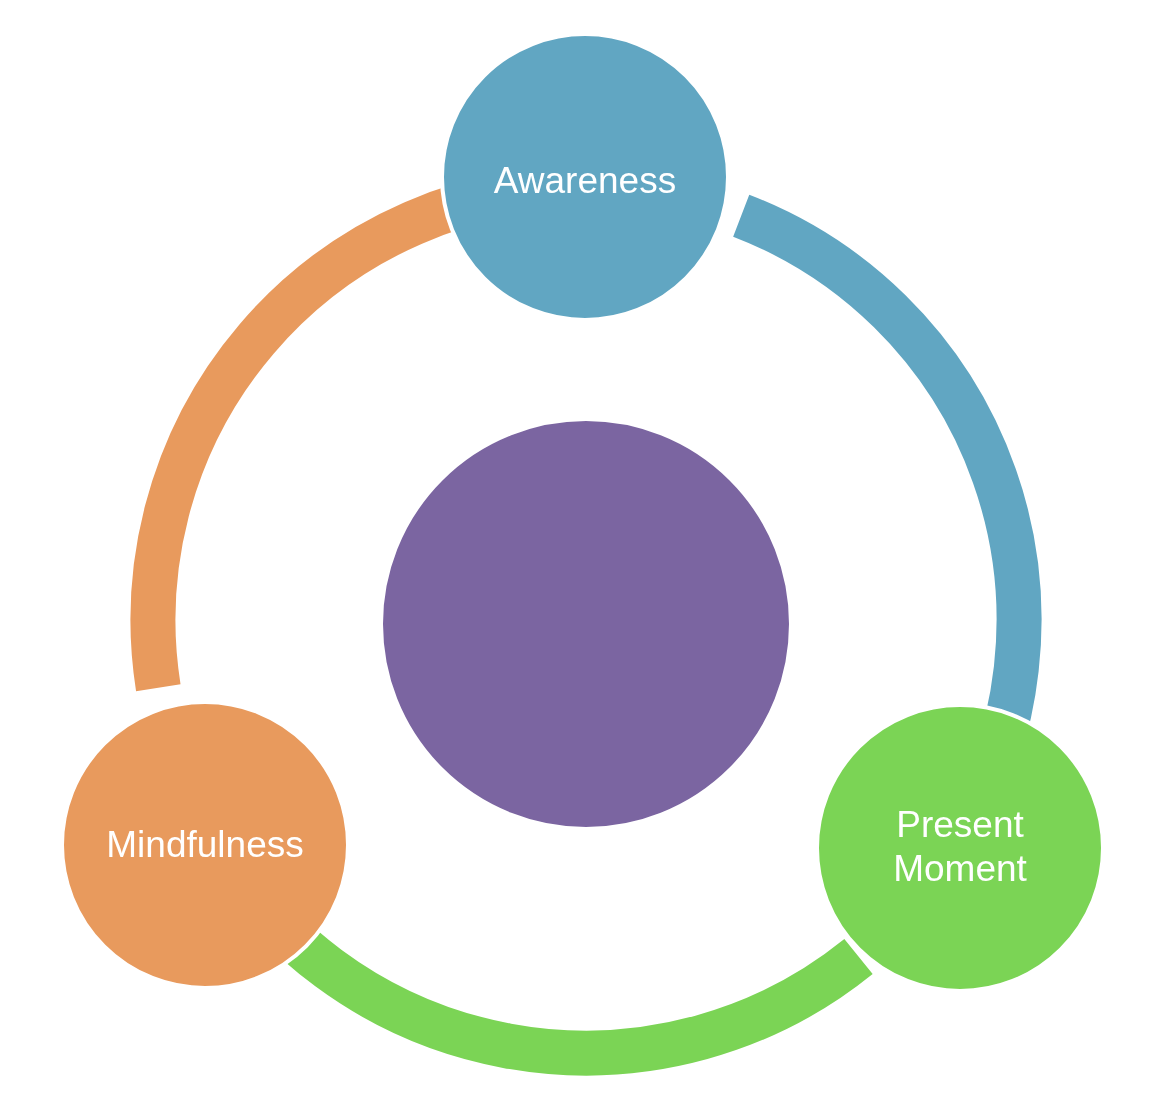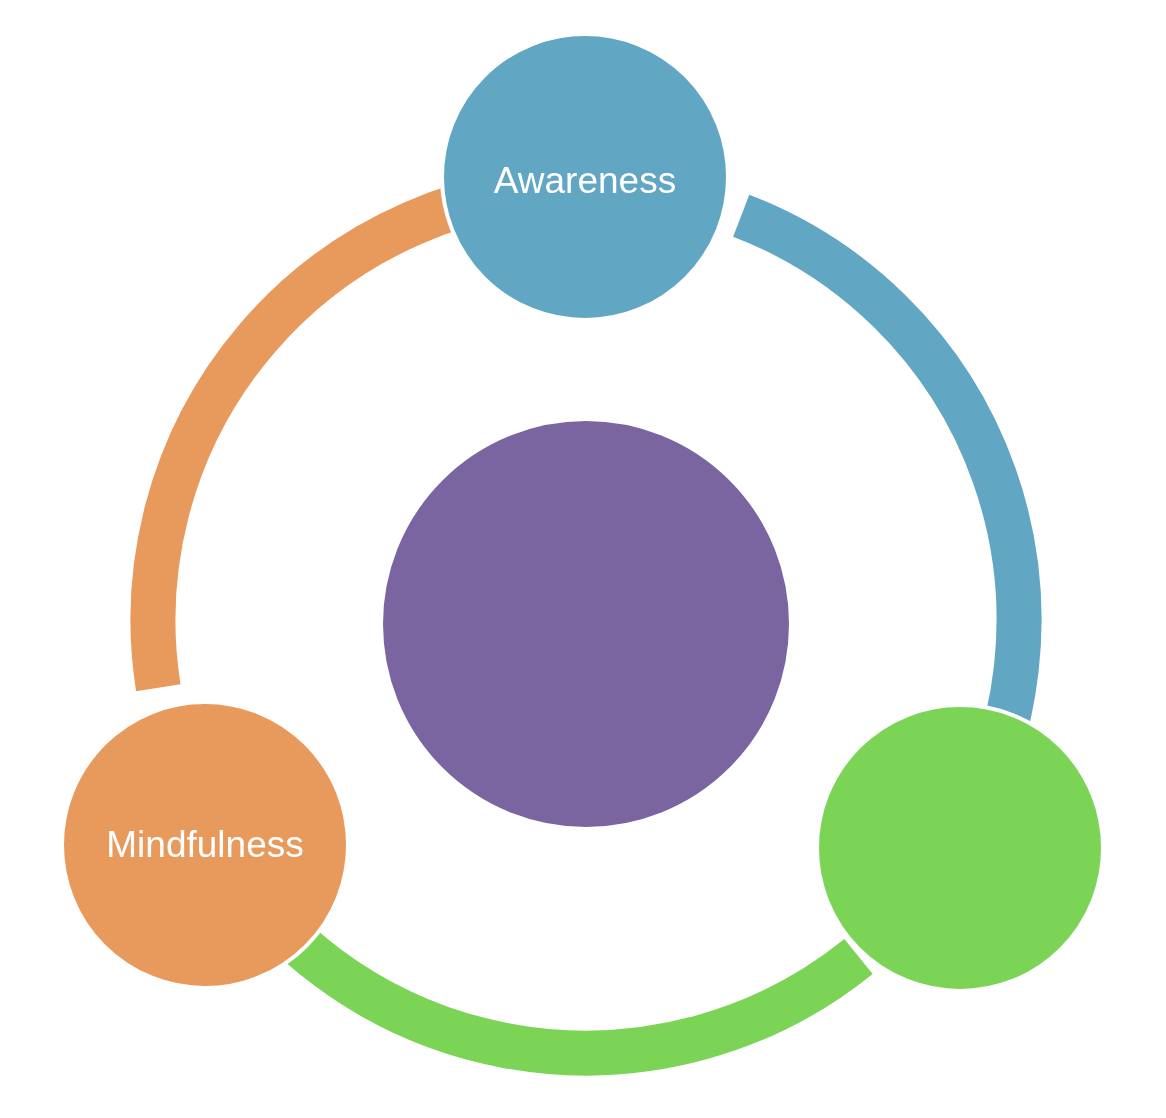--- a/index.html
+++ b/index.html
@@ -77,16 +77,17 @@
     <circle class="node-circle" cx="585" cy="177" r="143" fill="#61A6C2"></circle>
     <circle class="node-circle" cx="960" cy="848" r="143" fill="#7BD455"></circle>
     <circle class="node-circle" cx="205" cy="845" r="143" fill="#E89A5D"></circle>
 
     <circle class="node-circle" cx="586" cy="624" r="205" fill="#7B65A1"></circle>
   </svg>
 
 
   <div class="label label-awareness">Awareness</div>
 
+  <div class="label label-present">Present Moment</div>
 
   <div class="label label-acceptance">Mindfulness</div>
 
 </div>
 
 </body></html>

